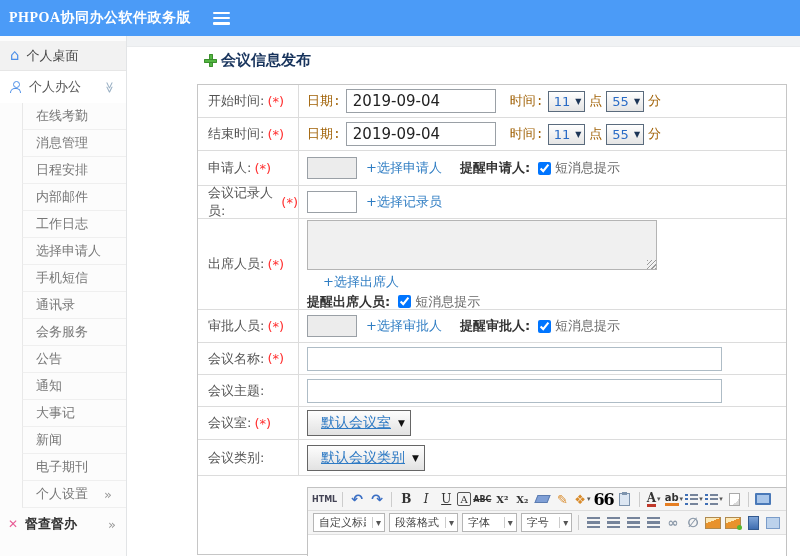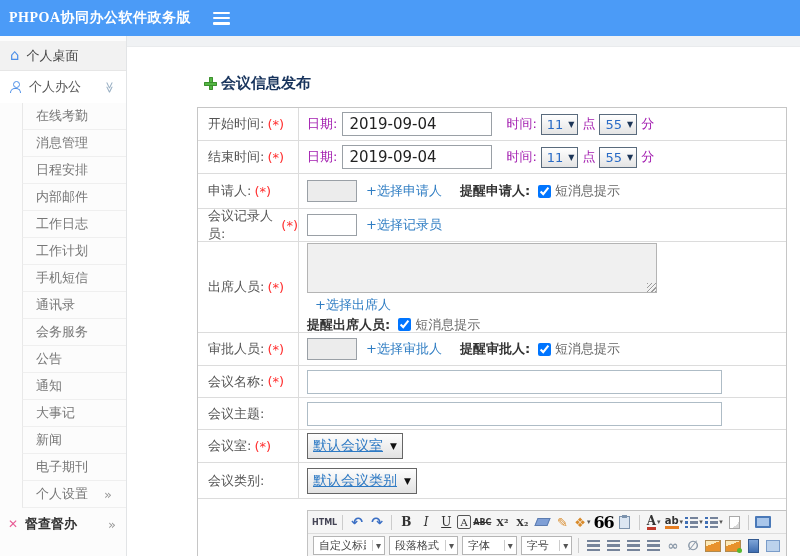--- a/index.html
+++ b/index.html
@@ -31,64 +31,64 @@
   .sub-item { height:27px; display:flex; align-items:center; margin-left:22px; border-left:1px solid #e8e8e8;
     border-bottom:1px solid #efefef; padding-left:13px; color:#777; cursor:pointer; }
   .sub-item .arr, .side-sup .arr { margin-left:auto; margin-right:14px; color:#999; font-size:13px; }
   .side-sup { height:32px; display:flex; align-items:center; padding:0 0 0 8px; color:#333; font-weight:bold; cursor:pointer; }
   .shuffle-glyph { color:#e85d96; font-size:12px; font-weight:bold; margin-right:7px; }
   .side-sup .arr { margin-right:10px; font-weight:normal; }
 
   
   .main { flex:1; background:#fff; overflow:hidden; }
   .top-strip { height:11px; background:#f0f2f4; border-bottom:1px solid #e9ebed; }
-  .title-bar { margin:27px 0 0 77px; display:flex; align-items:center;text-align:center; }
+  .title-bar { margin:4px 0 0 77px; display:flex; align-items:center;text-align:center; }
   .plus-icon { width:13px; height:13px; position:relative; margin-right:4px; }
   .plus-icon:before { content:""; position:absolute; left:4.5px; top:0; width:4px; height:13px; background:#54b643; border-radius:1px; box-shadow:0 0 0 1px #3c8f2e inset; }
   .plus-icon:after { content:""; position:absolute; left:0; top:4.5px; width:13px; height:4px; background:#54b643; border-radius:1px; box-shadow:0 0 0 1px #3c8f2e inset; }
   .page-title { color:#17335c; font-size:15px; font-weight:bold; }
 
   
   .ftable { margin:14px 0 0 70px; width:590px; border:1px solid #c6c6c6; font-size:13px; color:#555; }
   .frow { display:flex; border-bottom:1px solid #dcdcdc; }
   .frow:last-child { border-bottom:none; }
   .fl { width:101px; flex:none; border-right:1px solid #dcdcdc; display:flex; align-items:center; padding-left:10px; }
   .req { color:#ff2f2f; margin-left:3px; }
   .fc { flex:1; display:flex; align-items:center; padding:5px 8px; }
   .fc-col { flex-direction:column; align-items:flex-start; justify-content:center; }
   .h33 { height:33px; } .h35 { height:35px; } .h32 { height:32px;justify-content:flex-end; } .h90 { height:91px; } .h36 { height:36px; }
 
   .date-input { width:150px; height:24px; border:1px solid #9aa0a6; padding:1px 6px; font-size:15px; color:#222;
     font-family:"DejaVu Sans","Liberation Sans",sans-serif; margin:0 4px 0 5px; }
-  .lbl { color:#a21caf; }
+  .lbl { color:#a16207;font-family:Liberation Mono, monospace; }
   .time-lbl { margin-left:10px; }
   .sel { display:inline-flex; align-items:center; border:1px solid #5a6b7d; background:linear-gradient(#ffffff,#e4e4e4);
     padding:2px 3px 2px 5px; margin:0 4px; cursor:pointer; }
   .sel .v { color:#2a6bc5; font-size:13px; }
   .sel:after { content:"▼"; font-size:8px; color:#1c3557; margin-left:5px; }
   .small-input { width:50px; height:22px; border:1px solid #9aa0a6; background:#ececec; }
   .small-input.white { background:#fff; }
   .link { color:#2f7dc3; margin-left:9px; cursor:pointer; text-decoration:none; }
   .remind { font-weight:bold; color:#333; margin-left:18px; }
   .cb { margin:0 4px 0 8px; }
   .sms { color:#666; }
 
   .ta-wrap { position:relative; width:350px; height:50px; margin-top:2px; }
   .textarea { width:350px; height:50px; background:#f0f0f0; border:1px solid #b4b4b4; }
   .ta-wrap:after { content:""; position:absolute; right:1px; bottom:1px; width:9px; height:9px;
     background:repeating-linear-gradient(135deg,#9a9a9a 0 1px,transparent 1px 3px); }
   .att-link { margin:3px 0 1px 0; }
-  .att-link .link { margin-left:8px;text-align:right; }
+  .att-link .link { margin-left:16px;text-align:right; }
   .att-remind { display:flex; align-items:center; margin-top:1px; }
   .att-remind .remind { margin-left:0; }
 
   .long-input { width:415px; height:24px; border:1px solid #aebcc6; }
   .big-sel { display:inline-flex; align-items:center; border:1px solid #666; background:linear-gradient(#fdfdfd,#e2e2e2);
     padding:3px 5px; cursor:pointer; }
-  .big-sel .v { color:#2e7ac4; font-size:14px; text-decoration:underline; }
+  .big-sel .v { color:#2e7ac4; font-size:14px; text-decoration:underline;margin-left:8px; }
   .big-sel:after { content:"▼"; font-size:9px; color:#111; margin-left:7px; }
 
   
   .ed-row { align-items:flex-start; padding-top:6px; height:78px; }
   .editor { width:480px; border:1px solid #c2c2c2; background:#fff; }
   .toolbar { background:#f5f5f5; border-bottom:1px solid #ddd; padding:2px 3px; display:flex; align-items:center; flex-wrap:nowrap; }
   .toolbar.r2 { border-bottom:1px solid #e0e0e0; }
   .tbtn { min-width:18px; height:18px; display:inline-flex; align-items:center; justify-content:center;
     font-size:12px; color:#333; margin:0 1px; cursor:pointer; border-radius:2px; }
   .tsep { width:1px; height:15px; background:#ccc; margin:0 4px; }
@@ -166,21 +166,21 @@
         <div class="sub-item">
             <span>日程安排</span>
           </div>
         <div class="sub-item">
             <span>内部邮件</span>
           </div>
         <div class="sub-item">
             <span>工作日志</span>
           </div>
         <div class="sub-item">
-            <span>工作计划</span>
+            <span>选择申请人</span>
           </div>
         <div class="sub-item">
             <span>手机短信</span>
           </div>
         <div class="sub-item">
             <span>通讯录</span>
           </div>
         <div class="sub-item">
             <span>会务服务</span>
           </div>

